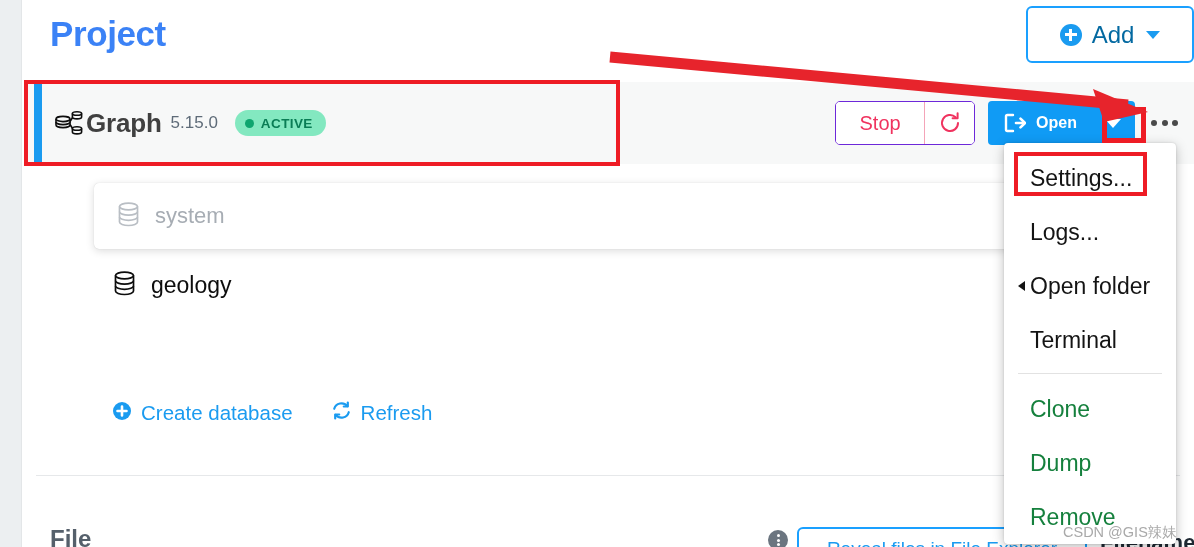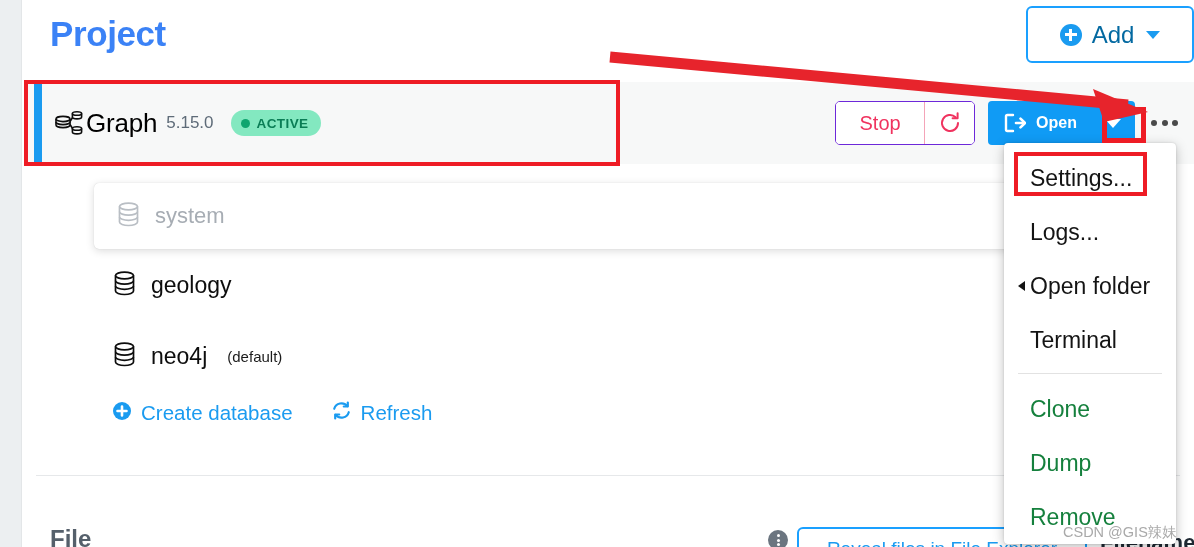--- a/index.html
+++ b/index.html
@@ -102,22 +102,22 @@
     gap: 0px;
   }
   .db-graph-icon {
     width: 30px; height: 28px;
     position: relative;
     margin-right: 2px;
     flex: 0 0 auto;
   }
   .instance-name {
     font-size: 26px;
-    font-weight: 400;
-    color: #000000;
+    font-weight: 700;
+    color: #404040;
     letter-spacing: -0.2px;
   }
   .instance-version {
     font-size: 17px;
     color: #5e6b78;
     margin-left: 9px;
   }
   .status-badge {
     margin-left: 17px;
     background: #83e8c0;
@@ -491,34 +491,20 @@
           <ellipse cx="12.5" cy="5.5" rx="9" ry="3.4"></ellipse>
           <path d="M3.5 5.5v15.6c0 1.9 4.03 3.4 9 3.4s9-1.5 9-3.4V5.5"></path>
           <path d="M3.5 10.7c0 1.9 4.03 3.4 9 3.4s9-1.5 9-3.4"></path>
           <path d="M3.5 15.9c0 1.9 4.03 3.4 9 3.4s9-1.5 9-3.4"></path>
         </g>
       </svg>
     </span>
     <span class="db-name">geology</span>
   </div>
 
-  <div class="db-item" style="top:336px">
-    <span>
-      <svg width="25" height="27" viewBox="0 0 25 27">
-        <g fill="none" stroke="#0d0d0d" stroke-width="1.7">
-          <ellipse cx="12.5" cy="5.5" rx="9" ry="3.4"></ellipse>
-          <path d="M3.5 5.5v15.6c0 1.9 4.03 3.4 9 3.4s9-1.5 9-3.4V5.5"></path>
-          <path d="M3.5 10.7c0 1.9 4.03 3.4 9 3.4s9-1.5 9-3.4"></path>
-          <path d="M3.5 15.9c0 1.9 4.03 3.4 9 3.4s9-1.5 9-3.4"></path>
-        </g>
-      </svg>
-    </span>
-    <span class="db-name">neo4j</span>
-    <span class="db-default">(default)</span>
-  </div>
 
   <div class="db-actions">
     <div class="action-link">
       <span>
         <svg width="20" height="20" viewBox="0 0 20 20">
           <circle cx="10" cy="10" r="9" fill="#1a9bf0"></circle>
           <path d="M5.5 10h9M10 5.5v9" stroke="#fff" stroke-width="2.6" stroke-linecap="round"></path>
         </svg>
       </span>
       <span>Create database</span>

